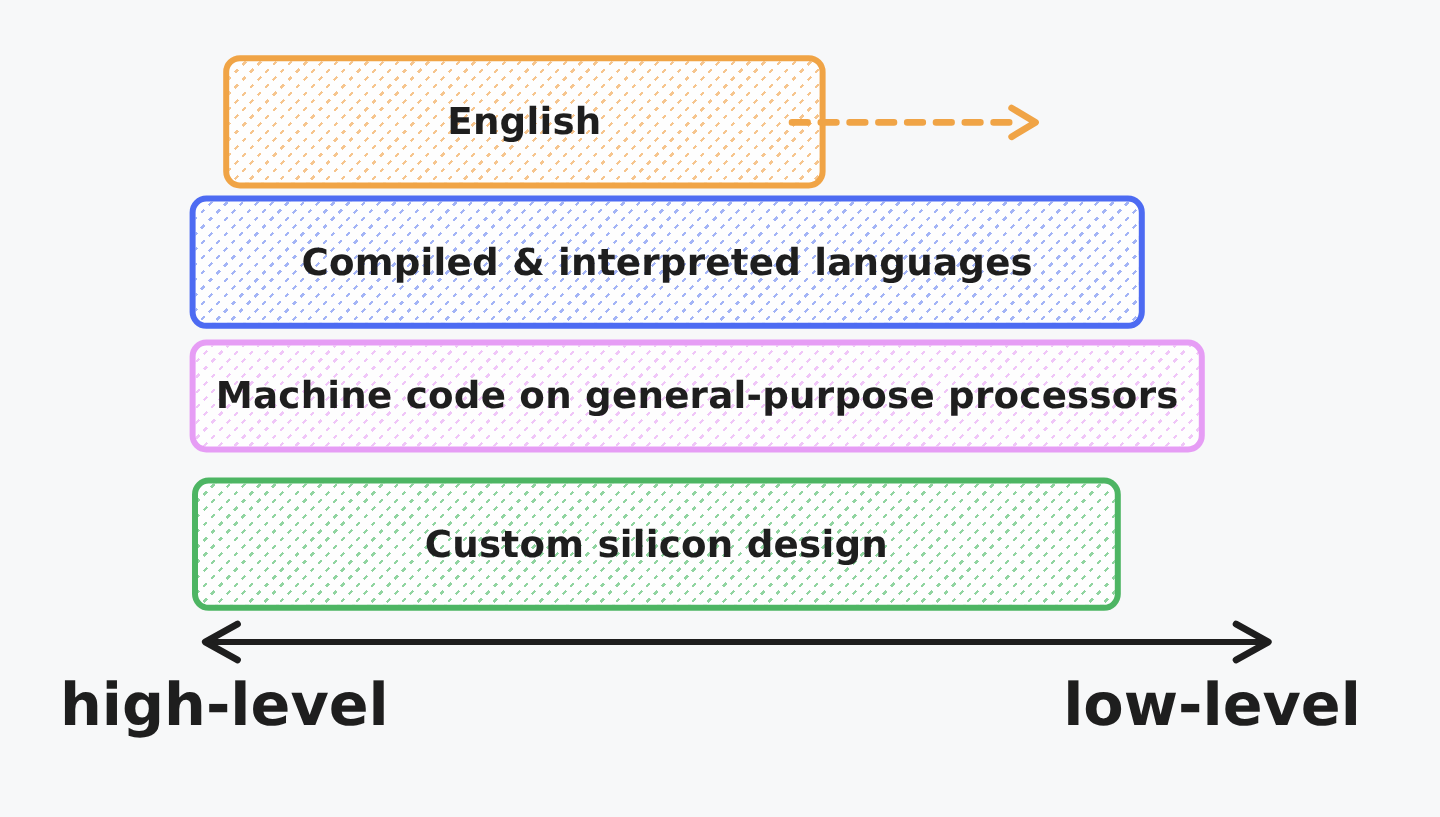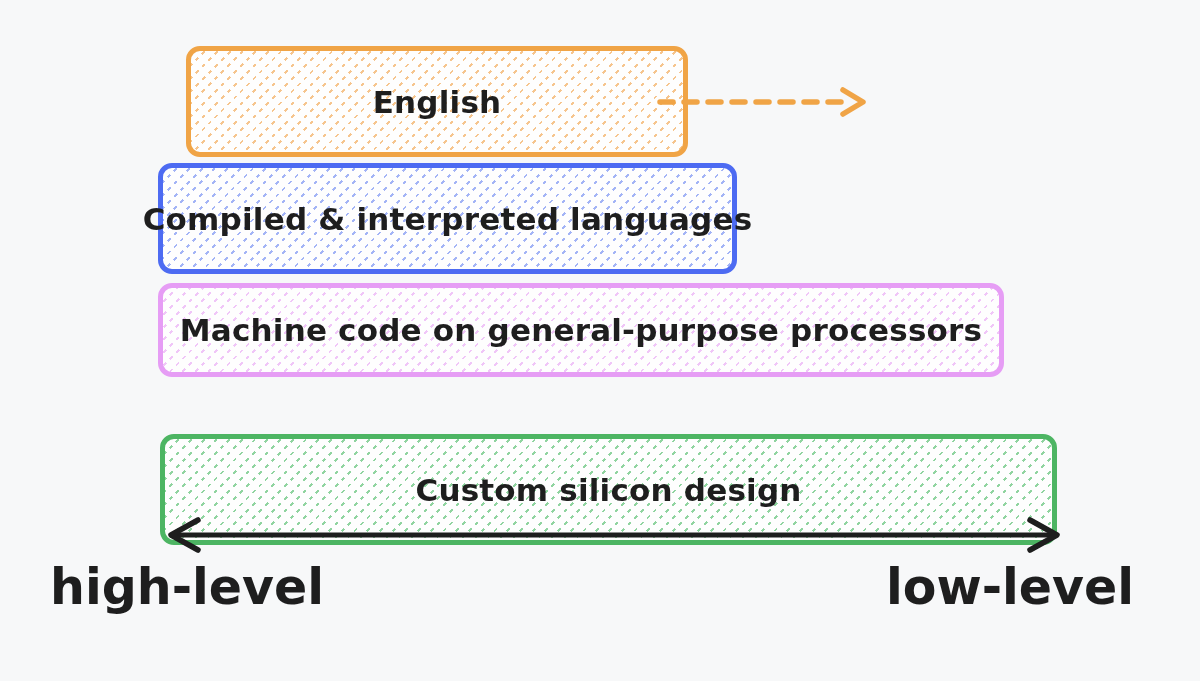--- a/index.html
+++ b/index.html
@@ -28,23 +28,23 @@
       #fefefe;
   }
   .box-label {
     font-size: 31px;
     font-weight: 700;
     color: #1e1e1e;
     letter-spacing: 0.2px;
     white-space: nowrap;
   }
   #box-english  { left: 158px; top: 46px;  width: 502px; height: 111px; margin-left: 28px; }
-  #box-compiled { left: 158px; top: 163px; width: 579px; height: 111px; }
+  #box-compiled { left: 158px; top: 163px; width: 796px; height: 111px; }
   #box-machine  { left: 158px; top: 283px; width: 846px; height: 94px; }
-  #box-silicon  { left: 160px; top: 398px; width: 897px; height: 111px; margin-top: 36px; }
+  #box-silicon  { left: 160px; top: 398px; width: 774px; height: 111px; }
 
   .arrow-wrap { position: absolute; }
   #dashed-arrow-wrap { left: 655px; top: 82px;  width: 215px; height: 40px; }
   #axis-arrow-wrap   { left: 162px; top: 514px; width: 900px; height: 42px; }
   .arrow-wrap svg { display: block; width: 100%; height: 100%; }
 
   .axis-label {
     position: absolute;
     top: 556px;
     font-size: 49px;

